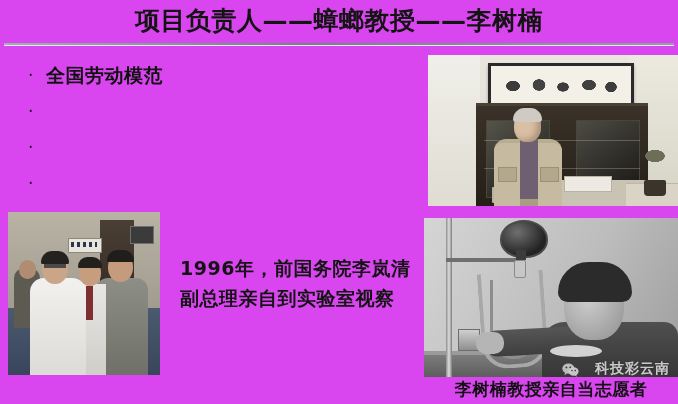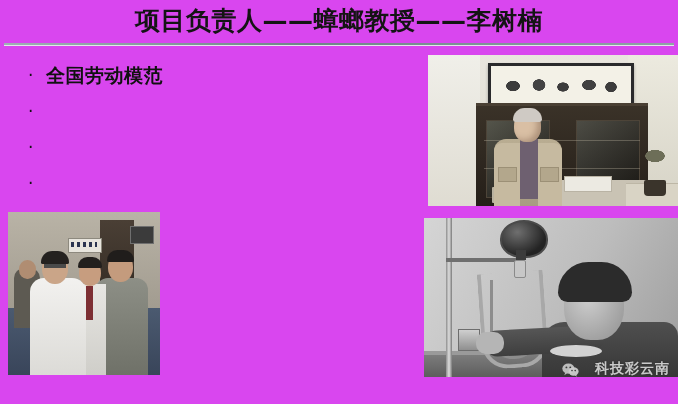--- a/index.html
+++ b/index.html
@@ -447,20 +447,21 @@
     <div class="bullet-row">
       <span class="bullet-dot">·</span>
     </div>
 
     <div class="bullet-row">
       <span class="bullet-dot">·</span>
     </div>
 
   </div>
 
+  <div class="center-para">1996年，前国务院李岚清副总理亲自到实验室视察</div>
 
   <div class="photo" id="photo-elder">
     <div class="wall-left"></div>
     <div class="wall-right"></div>
     <div class="scroll-frame">
       <div class="scroll-ink"></div>
     </div>
     <div class="cabinet">
       <div class="glass-a"></div>
       <div class="glass-b"></div>
@@ -538,14 +539,15 @@
         <circle cx="8.3" cy="4.4" r="0.95" fill="#3a3a3a"></circle>
         <ellipse cx="11.6" cy="8.5" rx="5.0" ry="4.2" fill="#f7f7f7" opacity="0.95"></ellipse>
         <path d="M14.0 11.8 L15.2 13.8 L12.8 12.6 Z" fill="#f7f7f7" opacity="0.95"></path>
         <circle cx="10.0" cy="7.6" r="0.8" fill="#3a3a3a"></circle>
         <circle cx="13.2" cy="7.6" r="0.8" fill="#3a3a3a"></circle>
       </svg>
     </span>
     <span class="wm-text">科技彩云南</span>
   </div>
 
+  <div class="photo-caption">李树楠教授亲自当志愿者</div>
 
 </div>
 
 </body></html>

